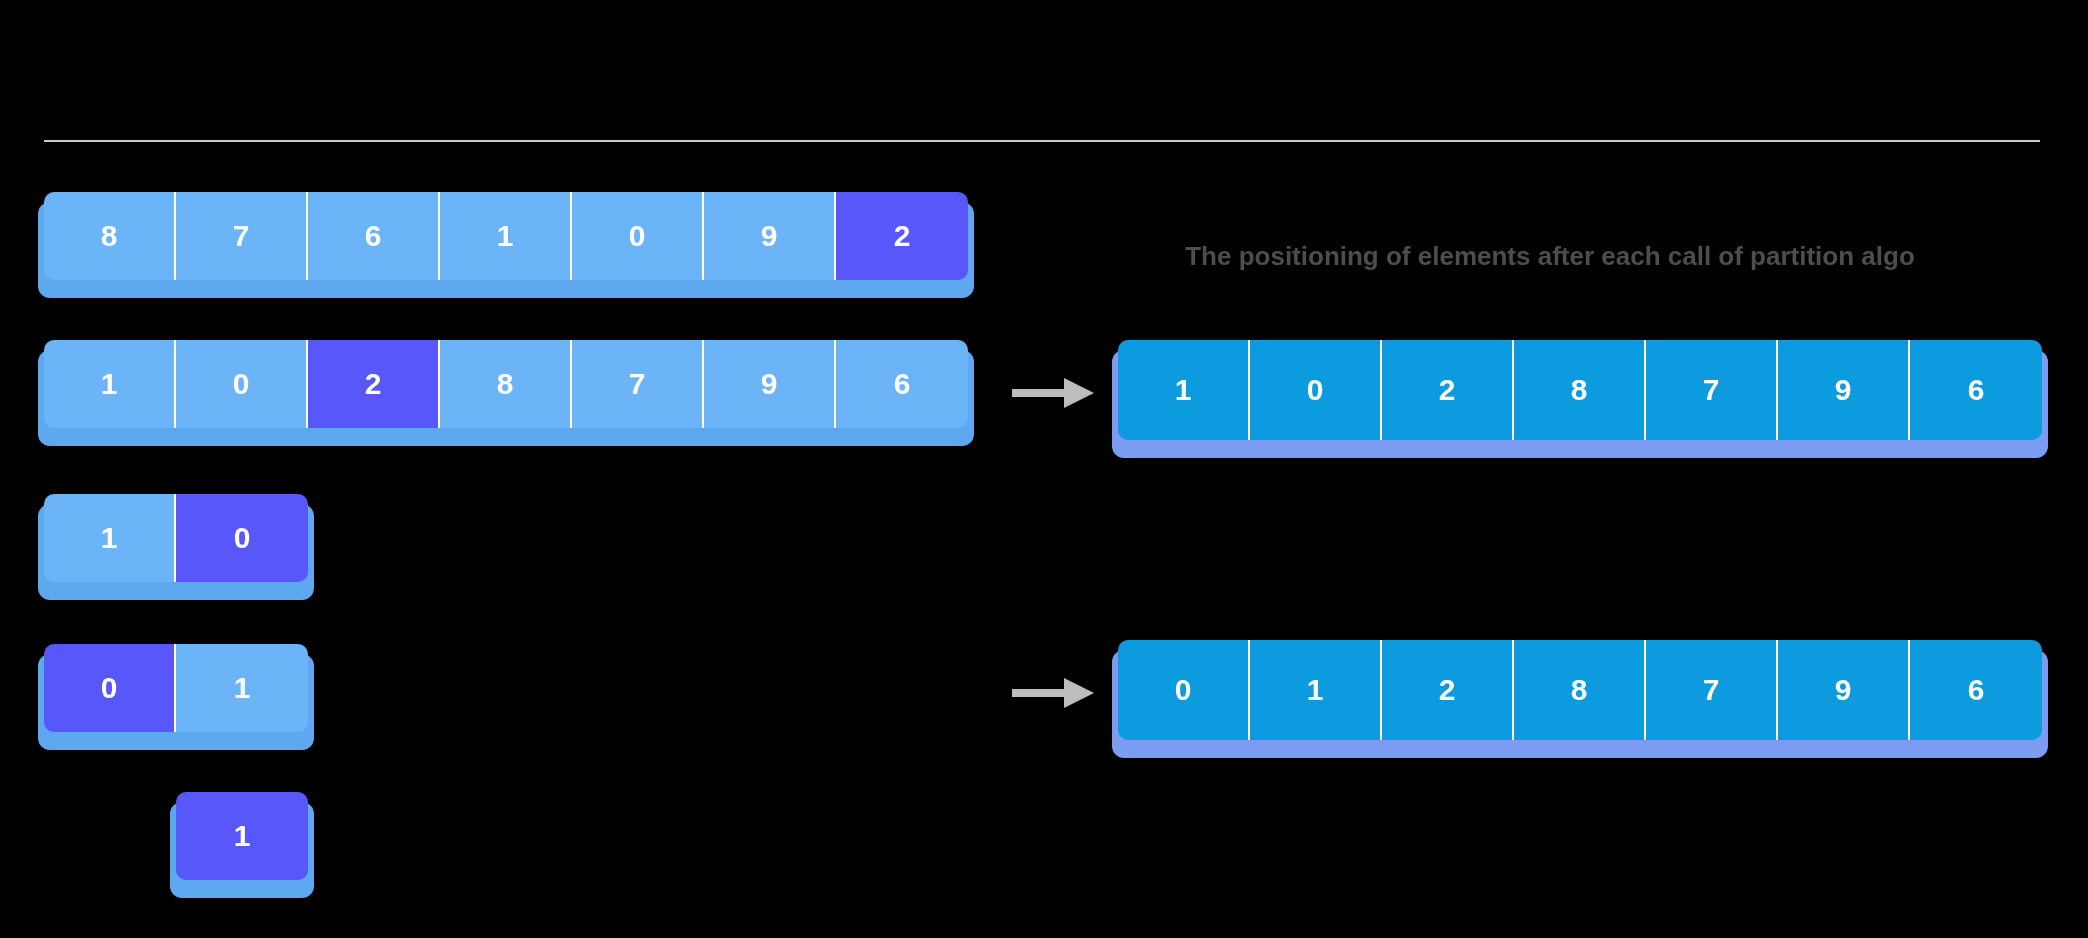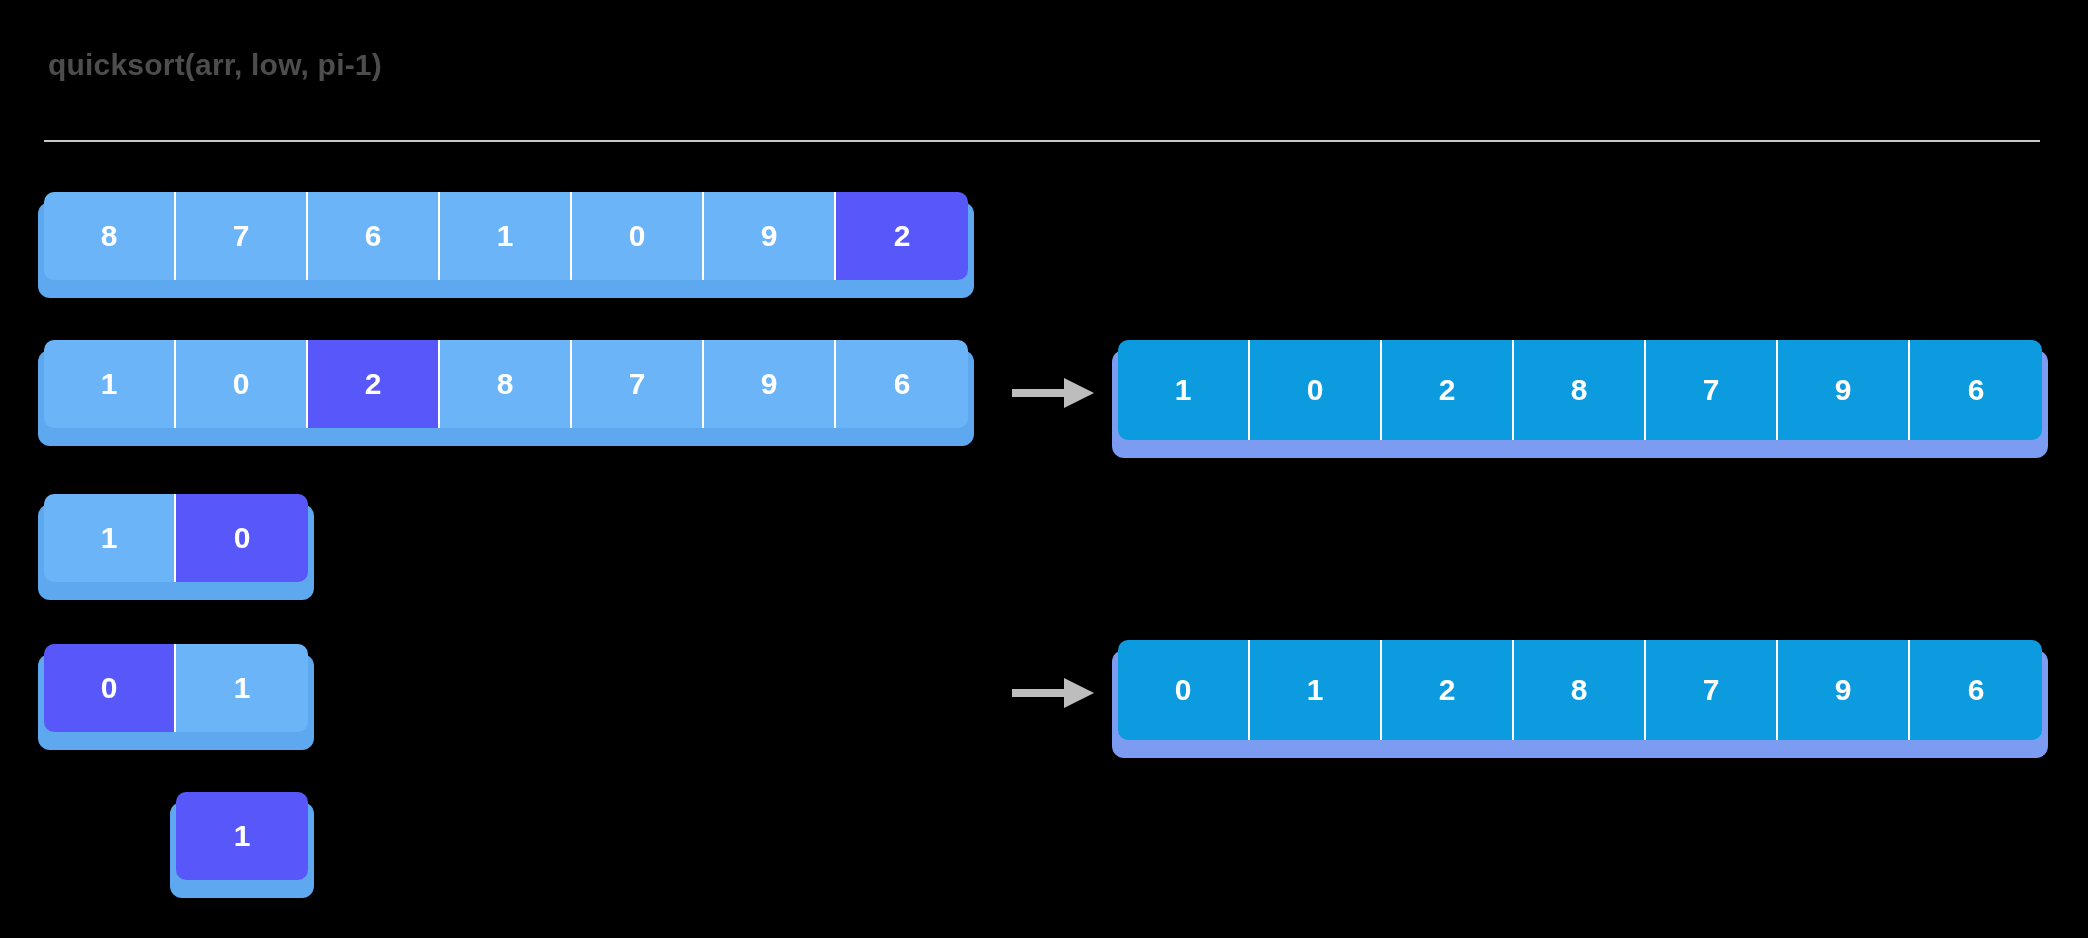--- a/index.html
+++ b/index.html
@@ -122,24 +122,27 @@
     border-top: 15px solid transparent;
     border-bottom: 15px solid transparent;
     border-left: 30px solid #bdbdbd;
   }
 </style>
 </head>
 <body>
 
 <div id="canvas">
 
-  <div class="page-title">quicksort(arr, low, pi-1)</div>
 
   <div class="divider"></div>
 
+  <div class="right-caption">
+    <span>The positioning of elements after each call of</span>
+    <span>partition algo</span>
+  </div>
 
   <div class="array-bar theme-light" id="la0" style="left:44px; top:192px;">
     <div class="shadow-layer"></div>
     <div class="cells">
         <div class="cell" style="width: 132px; height: 88px;">8</div>
         <div class="cell" style="width: 132px; height: 88px;">7</div>
         <div class="cell" style="width: 132px; height: 88px;">6</div>
         <div class="cell" style="width: 132px; height: 88px;">1</div>
         <div class="cell" style="width: 132px; height: 88px;">0</div>
         <div class="cell" style="width: 132px; height: 88px;">9</div>

